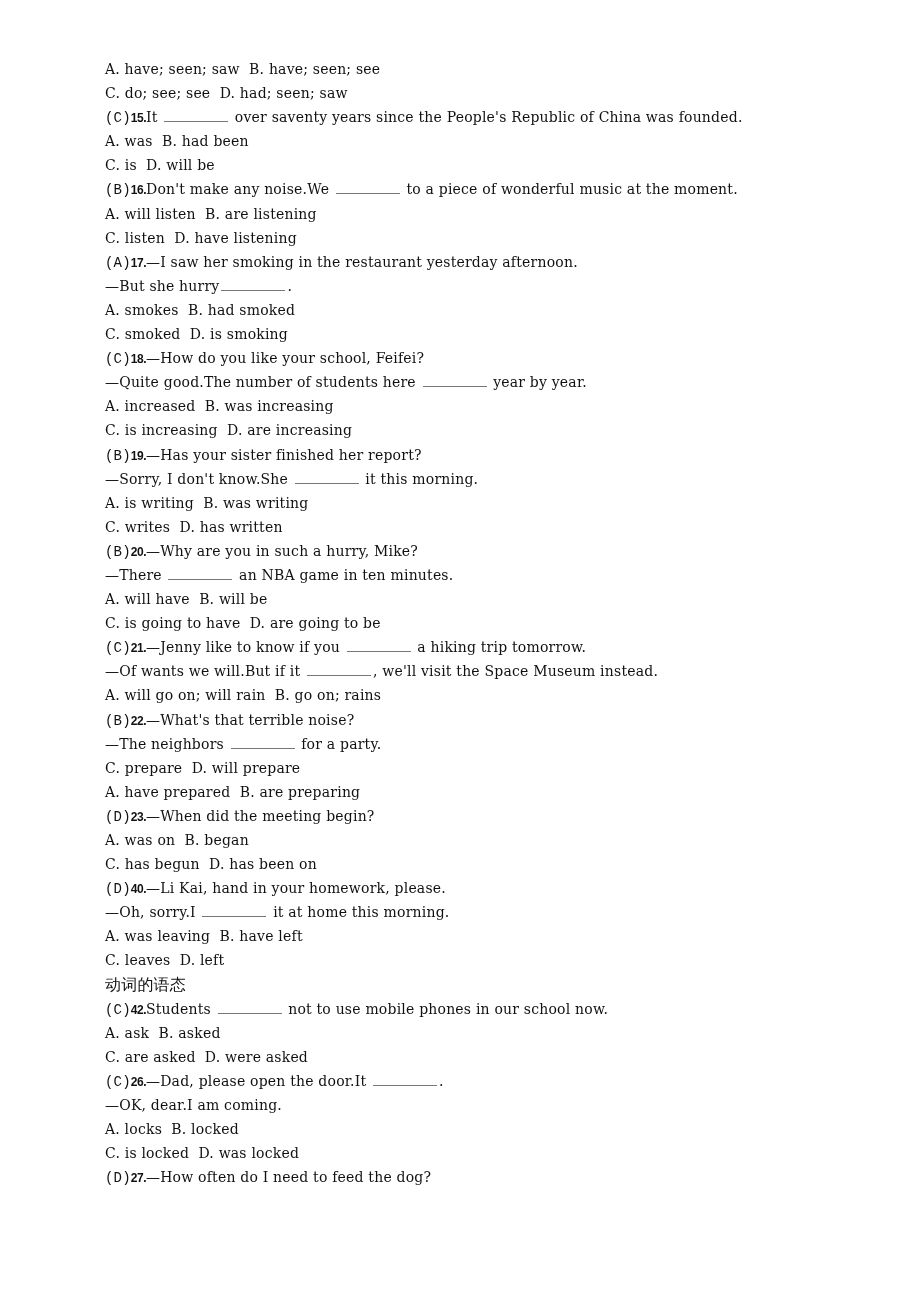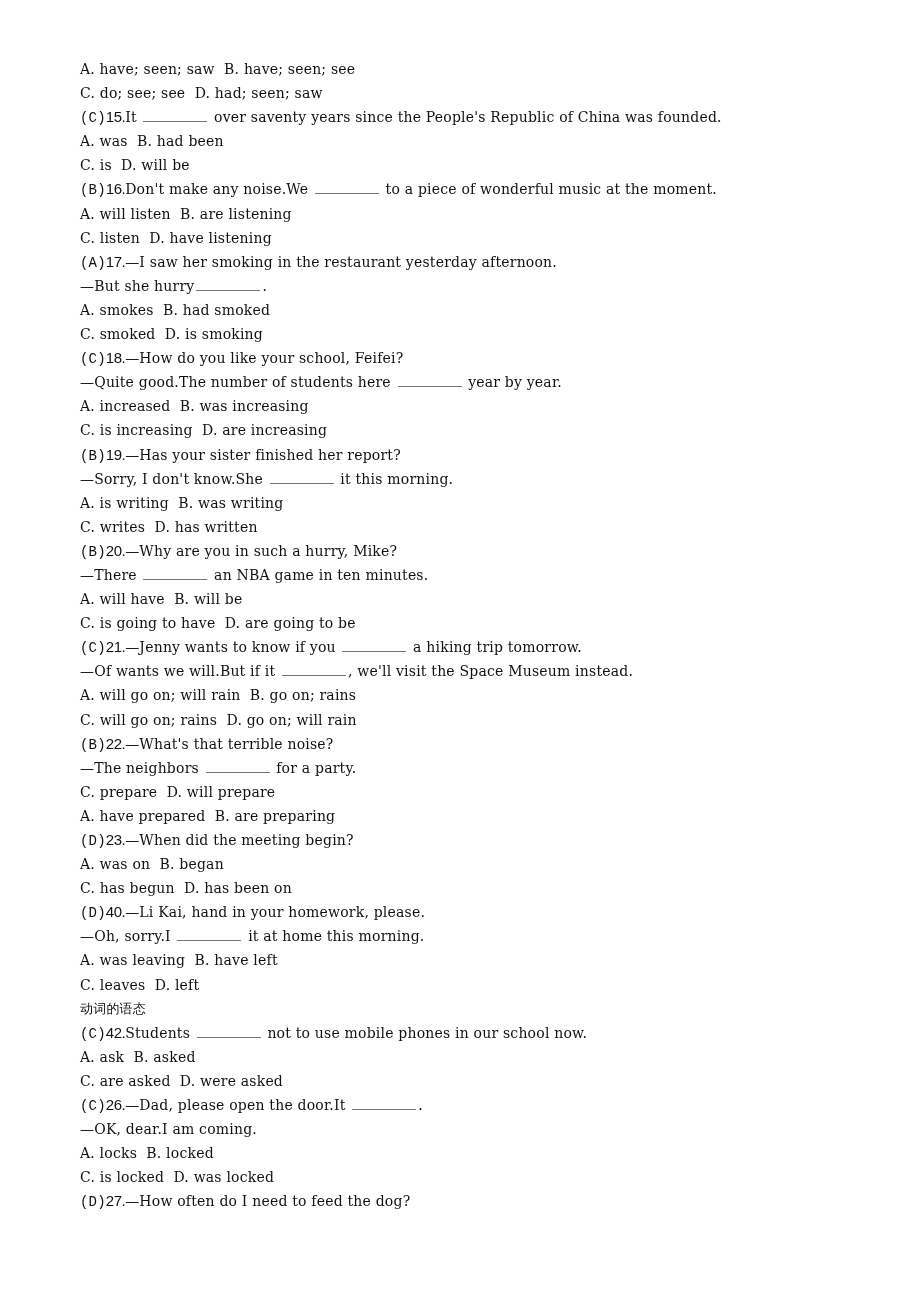--- a/index.html
+++ b/index.html
@@ -1,29 +1,29 @@
 <!DOCTYPE html>
 <html><head>
 <meta charset="utf-8">
 <style>
   html, body { margin: 0; padding: 0; background: #ffffff; }
   body {
     width: 920px; height: 1302px; overflow: hidden; position: relative;
     font-family: "DejaVu Serif", "Liberation Serif", serif;
     color: #111111;
   }
-  .page { position: absolute; left: 80px; top: 57px; width: 780px; }
+  .page { position: absolute; left: 105px; top: 57px; width: 780px; }
   .line {
     height: 24.1px; line-height: 24.1px; font-size: 14px; white-space: pre;
     letter-spacing: 0.2px;
   }
-  .line .num { font-family: "Liberation Sans", sans-serif; font-weight: normal; font-size: 15px; letter-spacing: -0.5px; }
+  .line .num { font-family: "Liberation Sans", sans-serif; font-weight: bold; font-size: 12px; letter-spacing: -0.5px; }
   .line .ans { font-family: "Liberation Mono", monospace; font-size: 14px; }
   .blank { display: inline-block; width: 64px; border-bottom: 1px solid #777; height: 14px; margin: 0 2px; vertical-align: baseline; }
-  .section { font-family: "DejaVu Sans", sans-serif; font-size: 13px; }
+  .section { font-family: "DejaVu Sans", sans-serif; font-size: 16px; }
 </style>
 </head>
 <body>
 
 <div class="page" id="page">
     <div class="line">A. have; seen; saw  B. have; seen; see</div>
     <div class="line">C. do; see; see  D. had; seen; saw</div>
     <div class="line"><span class="ans">(C)</span><span class="num">15.</span><span>It </span><span class="blank"></span><span> over saventy years since the People's Republic of China was founded.</span></div>
     <div class="line">A. was  B. had been</div>
     <div class="line">C. is  D. will be</div>
@@ -39,24 +39,23 @@
     <div class="line">A. increased  B. was increasing</div>
     <div class="line">C. is increasing  D. are increasing</div>
     <div class="line"><span class="ans">(B)</span><span class="num">19.</span><span>—Has your sister finished her report?</span><span></span></div>
     <div class="line"><span>—Sorry, I don't know.She </span><span class="blank"></span><span> it this morning.</span></div>
     <div class="line">A. is writing  B. was writing</div>
     <div class="line">C. writes  D. has written</div>
     <div class="line"><span class="ans">(B)</span><span class="num">20.</span><span>—Why are you in such a hurry, Mike?</span><span></span></div>
     <div class="line"><span>—There </span><span class="blank"></span><span> an NBA game in ten minutes.</span></div>
     <div class="line">A. will have  B. will be</div>
     <div class="line">C. is going to have  D. are going to be</div>
-    <div class="line"><span class="ans">(C)</span><span class="num">21.</span><span>—Jenny wants to know if you </span><span class="blank"></span><span> a hiking trip tomorrow.</span></div>
+    <div class="line"><span class="ans">(C)</span><span class="num">21.</span><span>—Jenny like to know if you </span><span class="blank"></span><span> a hiking trip tomorrow.</span></div>
     <div class="line"><span>—Of wants we will.But if it </span><span class="blank"></span><span>, we'll visit the Space Museum instead.</span></div>
     <div class="line">A. will go on; will rain  B. go on; rains</div>
-    <div class="line">C. will go on; rains  D. go on; will rain</div>
     <div class="line"><span class="ans">(B)</span><span class="num">22.</span><span>—What's that terrible noise?</span><span></span></div>
     <div class="line"><span>—The neighbors </span><span class="blank"></span><span> for a party.</span></div>
     <div class="line">C. prepare  D. will prepare</div>
     <div class="line">A. have prepared  B. are preparing</div>
     <div class="line"><span class="ans">(D)</span><span class="num">23.</span><span>—When did the meeting begin?</span><span></span></div>
     <div class="line">A. was on  B. began</div>
     <div class="line">C. has begun  D. has been on</div>
     <div class="line"><span class="ans">(D)</span><span class="num">40.</span><span>—Li Kai, hand in your homework, please.</span><span></span></div>
     <div class="line"><span>—Oh, sorry.I </span><span class="blank"></span><span> it at home this morning.</span></div>
     <div class="line">A. was leaving  B. have left</div>

